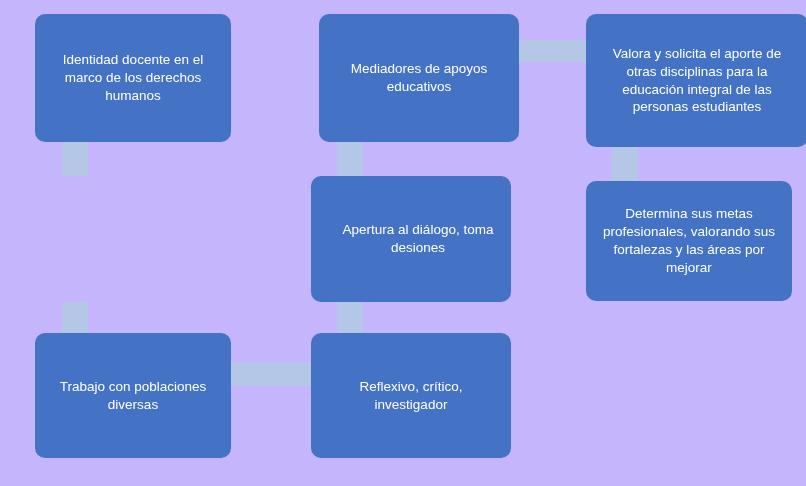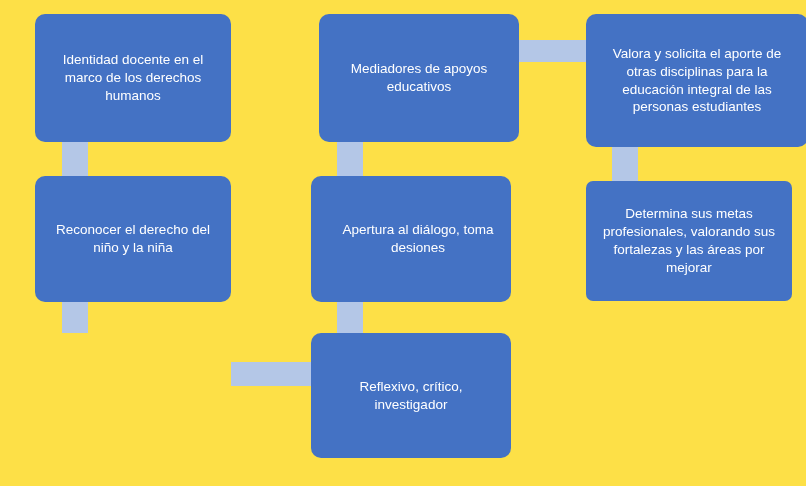--- a/index.html
+++ b/index.html
@@ -4,21 +4,21 @@
   <style>
     html, body {
       margin: 0;
       padding: 0;
       background: #ffffff;
     }
     .canvas {
       position: relative;
       width: 806px;
       height: 486px;
-      background: #fde047;
+      background: #c4b5fd;
       font-family: "Liberation Sans", sans-serif;
       overflow: hidden;
     }
     .node {
       position: absolute;
       background: var(--box-fill, #4472C4);
       color: var(--box-text, #ffffff);
       border-radius: 10px;
       display: flex;
       align-items: center;
@@ -36,21 +36,21 @@
     
     .b1 { left: 35px;  top: 14px;  width: 196px; height: 128px; }
     .b2 { left: 35px;  top: 176px; width: 196px; height: 126px; }
     .b3 { left: 35px;  top: 333px; width: 196px; height: 125px; }
     
     .b4 { left: 311px; top: 14px;  width: 200px; height: 128px; margin-left: 8px; }
     .b5 { left: 311px; top: 176px; width: 200px; height: 126px; padding-left: 28px; }
     .b6 { left: 311px; top: 333px; width: 200px; height: 125px; text-align: center; }
     
     .b7 { left: 586px; top: 14px;  width: 222px; height: 133px; }
-    .b8 { left: 586px; top: 181px; width: 206px; height: 120px; border-radius: 7px; }
+    .b8 { left: 586px; top: 181px; width: 206px; height: 120px; }
     
     .c1 { left: 62px;  top: 142px; width: 26px; height: 34px; }
     .c2 { left: 62px;  top: 302px; width: 26px; height: 31px; }
     .c3 { left: 231px; top: 362px; width: 80px; height: 24px; }
     .c4 { left: 337px; top: 142px; width: 26px; height: 34px; }
     .c5 { left: 337px; top: 302px; width: 26px; height: 31px; }
     .c6 { left: 511px; top: 40px;  width: 75px; height: 22px; }
     .c7 { left: 612px; top: 147px; width: 26px; height: 34px; }
   </style>
 </head>
@@ -62,22 +62,22 @@
   <div class="connector c2"></div>
   <div class="connector c3"></div>
   <div class="connector c4"></div>
   <div class="connector c5"></div>
   <div class="connector c6"></div>
   <div class="connector c7"></div>
 
   <div class="node b1">
     <span>Identidad docente en el marco de los derechos humanos</span>
   </div>
-  <div class="node b2">
-    <span>Reconocer el derecho del niño y la niña</span>
+  <div class="node b3">
+    <span>Trabajo con poblaciones diversas</span>
   </div>
   <div class="node b4">
     <span>Mediadores de apoyos educativos</span>
   </div>
   <div class="node b5">
     <span>Apertura al diálogo, toma desiones</span>
   </div>
   <div class="node b6">
     <span>Reflexivo, crítico, investigador</span>
   </div>

